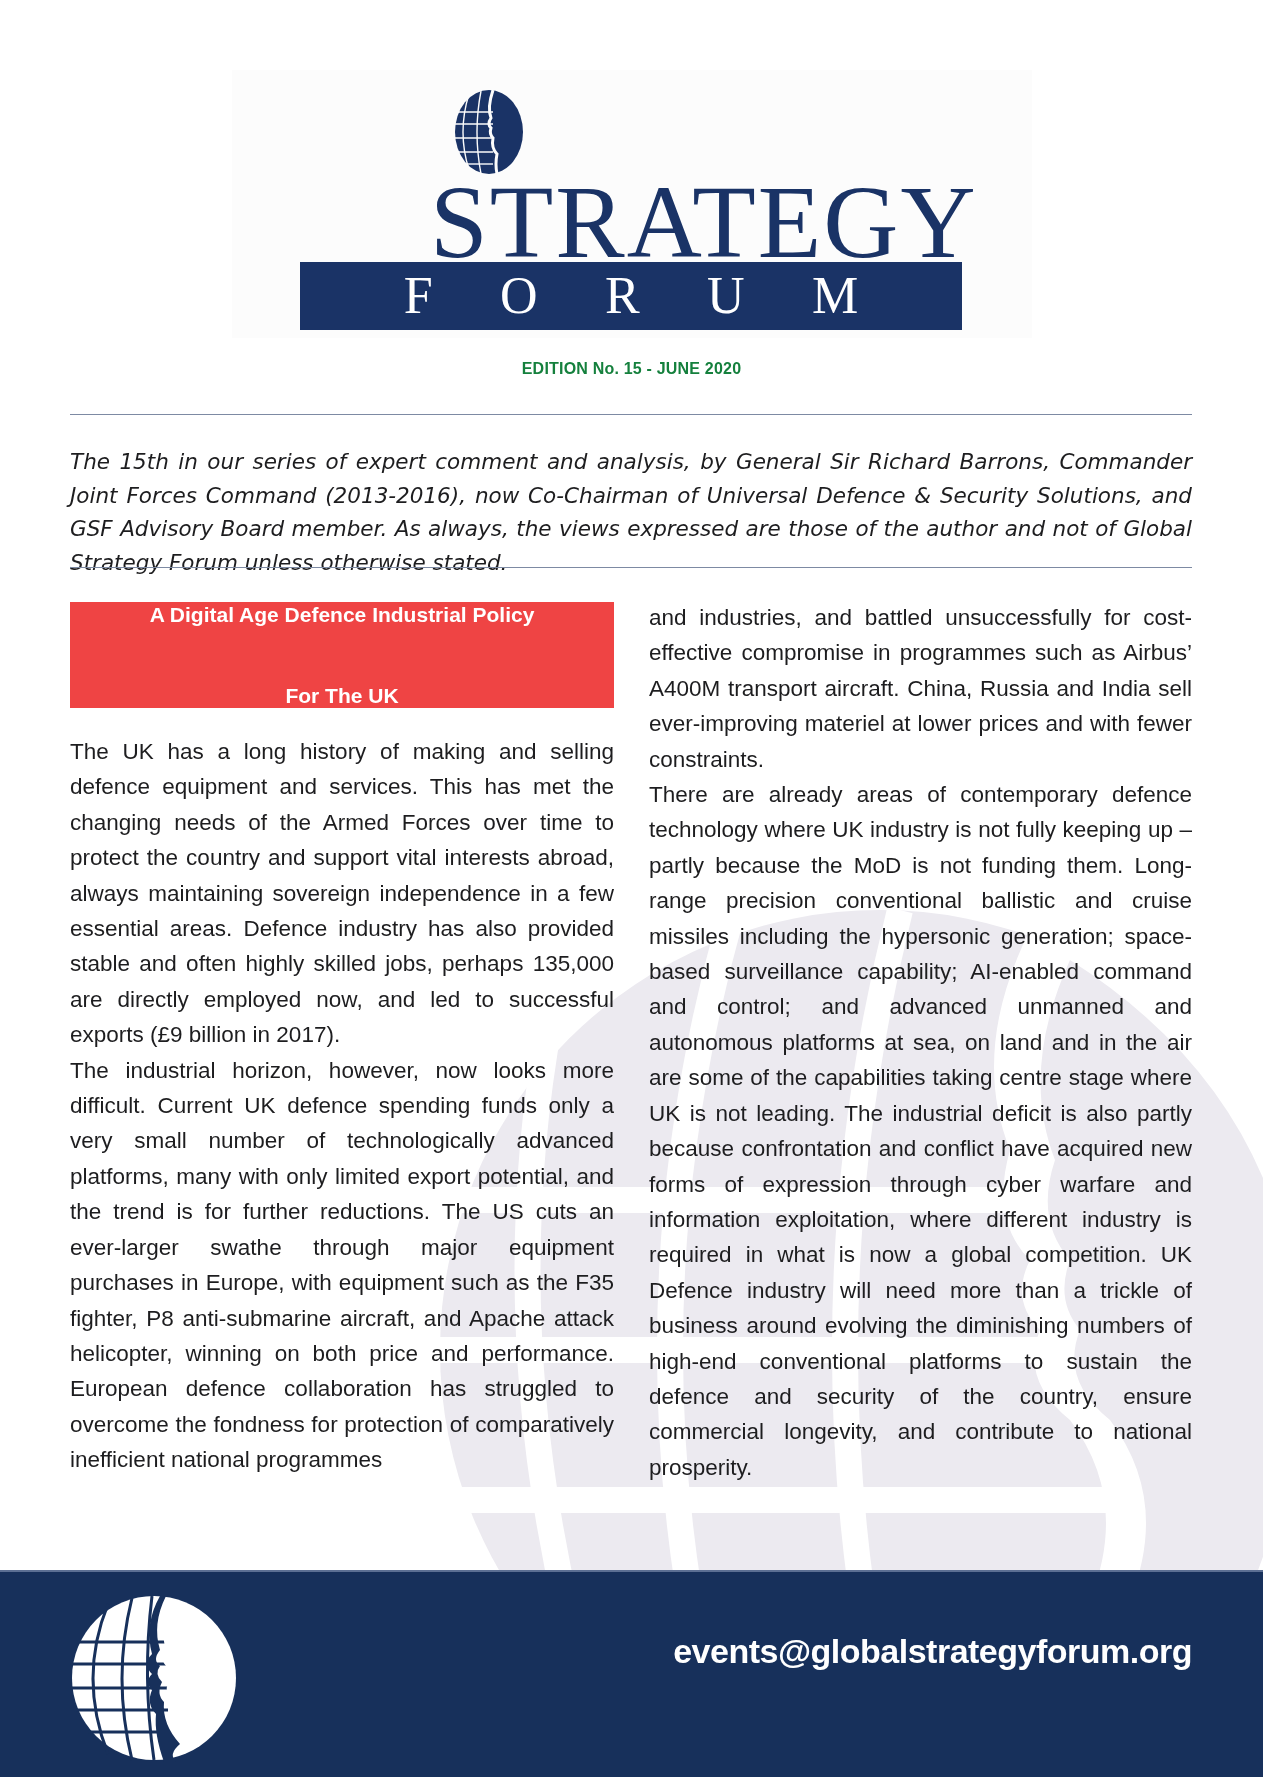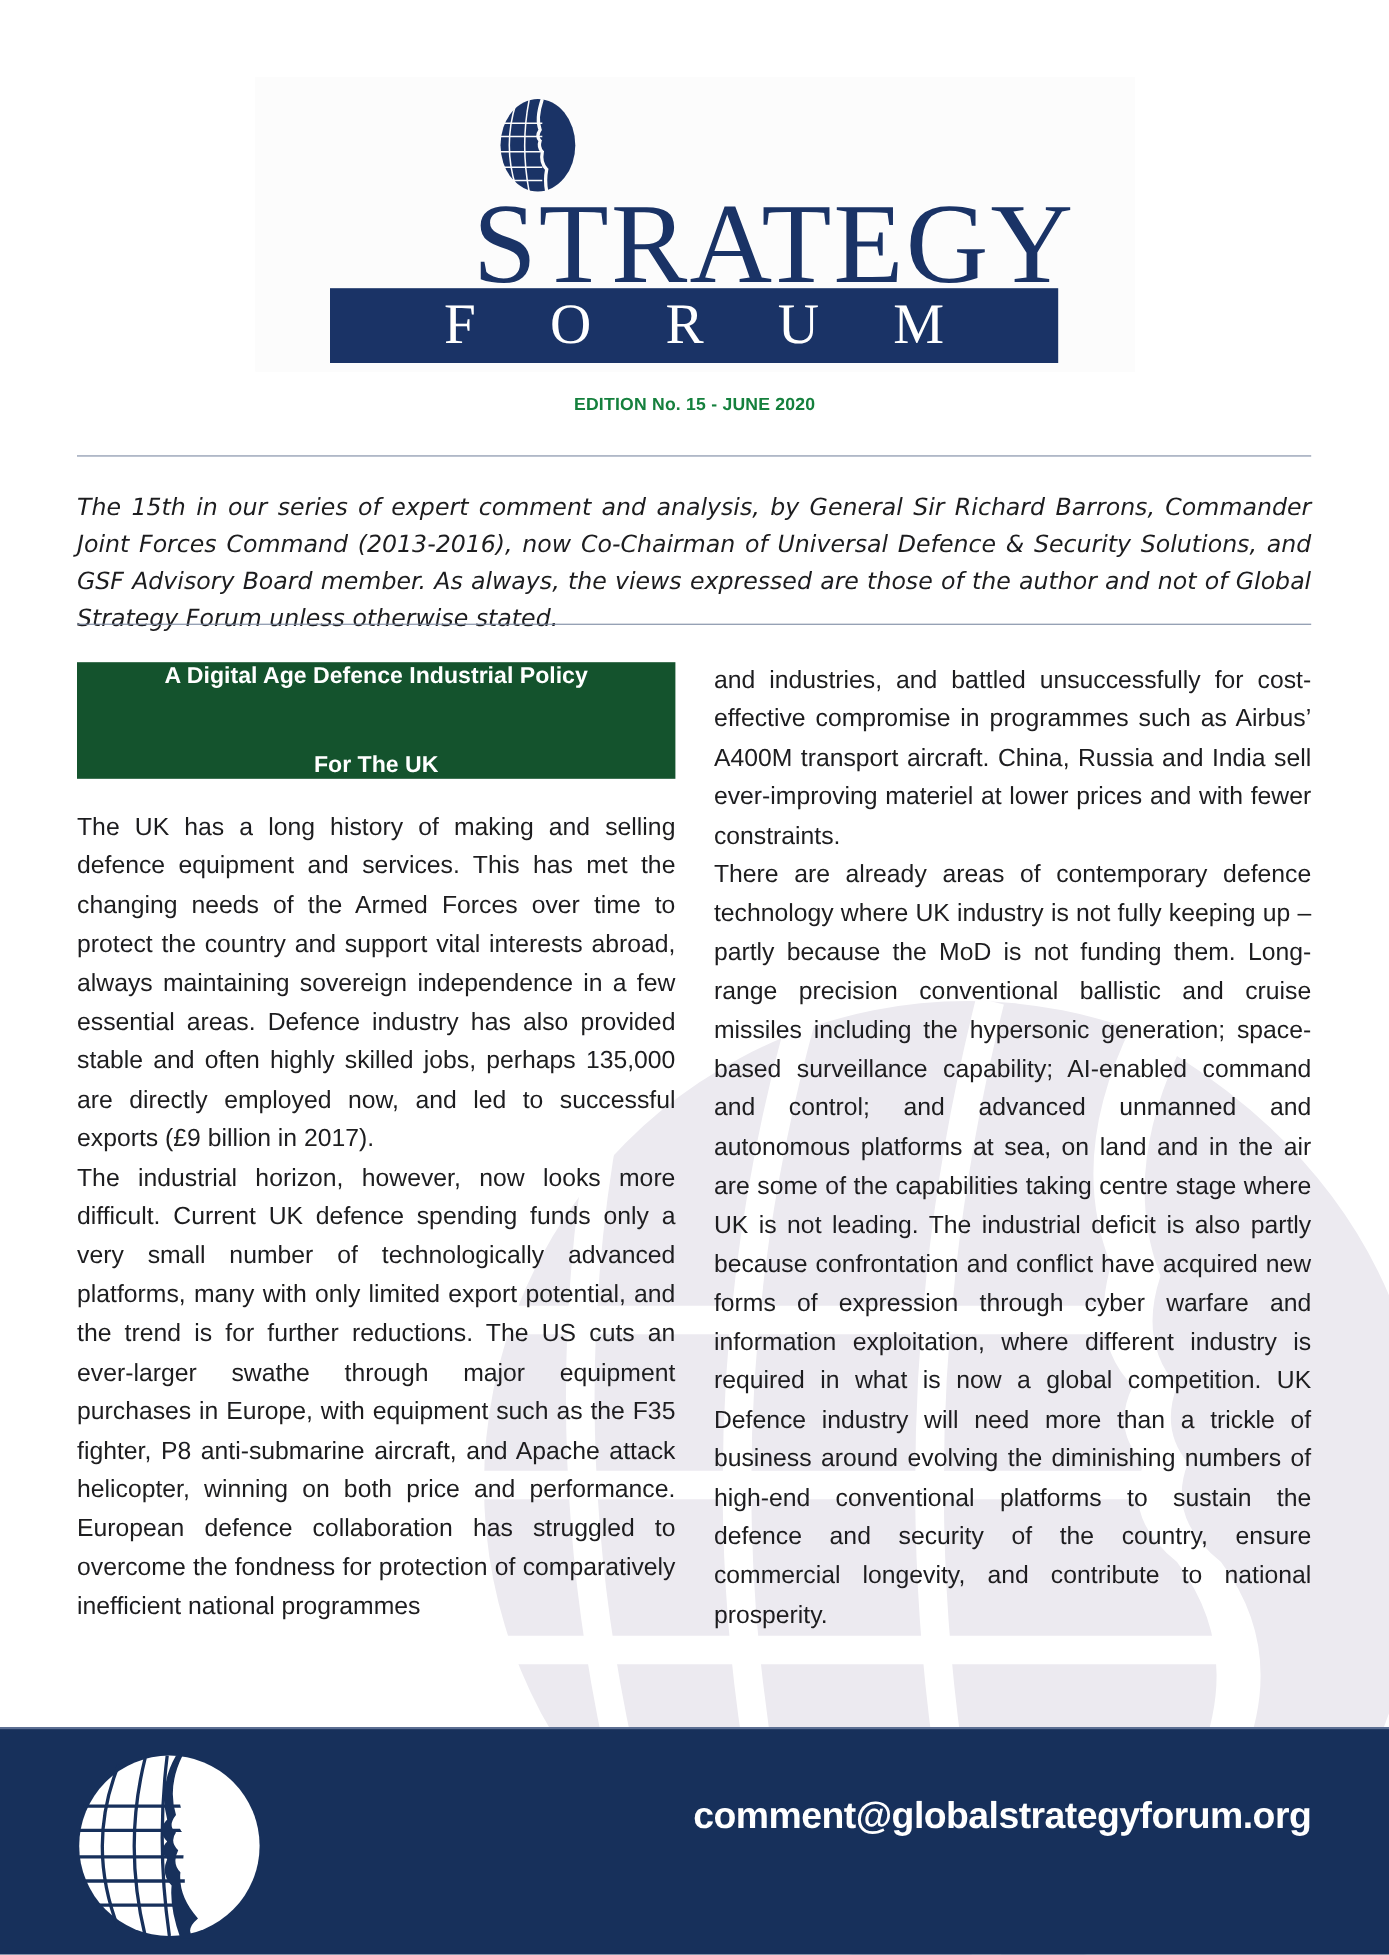--- a/index.html
+++ b/index.html
@@ -48,21 +48,21 @@
       position: absolute; left: 70px; top: 425px; width: 1122px;
       font-family: "DejaVu Sans", sans-serif; font-style: italic; font-size: 21.5px;
       line-height: 33.5px; color: #1d1d1f; text-align: justify; z-index: 1; margin-top: 20px;
     }
 
     .col { position: absolute; z-index: 1; }
     .col-left { left: 70px; top: 602px; width: 544px; }
     .col-right { left: 649px; top: 600px; width: 543px; }
 
     .title-box {
-      background: #14532d; color: #fff; height: 106px;
+      background: #ef4444; color: #fff; height: 106px;
       display: flex; flex-direction: column; align-items: center; justify-content: center;
       font-family: "Liberation Sans", sans-serif; font-weight: bold; font-size: 21px; line-height: 41px;
       margin-bottom: 26px;
       gap: 40px;
     }
 
     .para {
       font-family: "Liberation Sans", sans-serif; font-size: 22.5px; line-height: 35.4px;
       text-align: justify; color: #1d1d1f;
     }
@@ -157,15 +157,15 @@
         <path d="M8 116 H100"></path>
         <path d="M20 138 H100"></path>
       <path d="M40 10 Q10 84 40 160"></path>
         <path d="M64 4 Q44 84 64 166"></path>
         <path d="M84 2 Q74 84 86 166"></path>
     </g>
     <path d="M98 2 Q84 30 92 56 Q84 66 92 72 Q86 80 94 88 Q88 100 96 108 Q94 130 112 150 Q100 160 108 168 L96 168 Q86 140 88 120 Q78 110 84 96 Q76 88 84 80 Q74 70 84 60 Q76 30 92 2 Z" fill="#17305b"></path>
     <path d="M104 6 Q90 30 98 56 Q92 66 98 72 Q94 80 100 88 Q96 100 104 108 Q102 128 118 146 Q160 120 166 84 Q164 30 104 6 Z" fill="#ffffff"></path>
   </svg>
   <div class="footer-links">
-    <div>comment@globalstrategyforum.org</div>
+    <div>events@globalstrategyforum.org</div>
   </div>
 </footer>
 
 </body></html>

